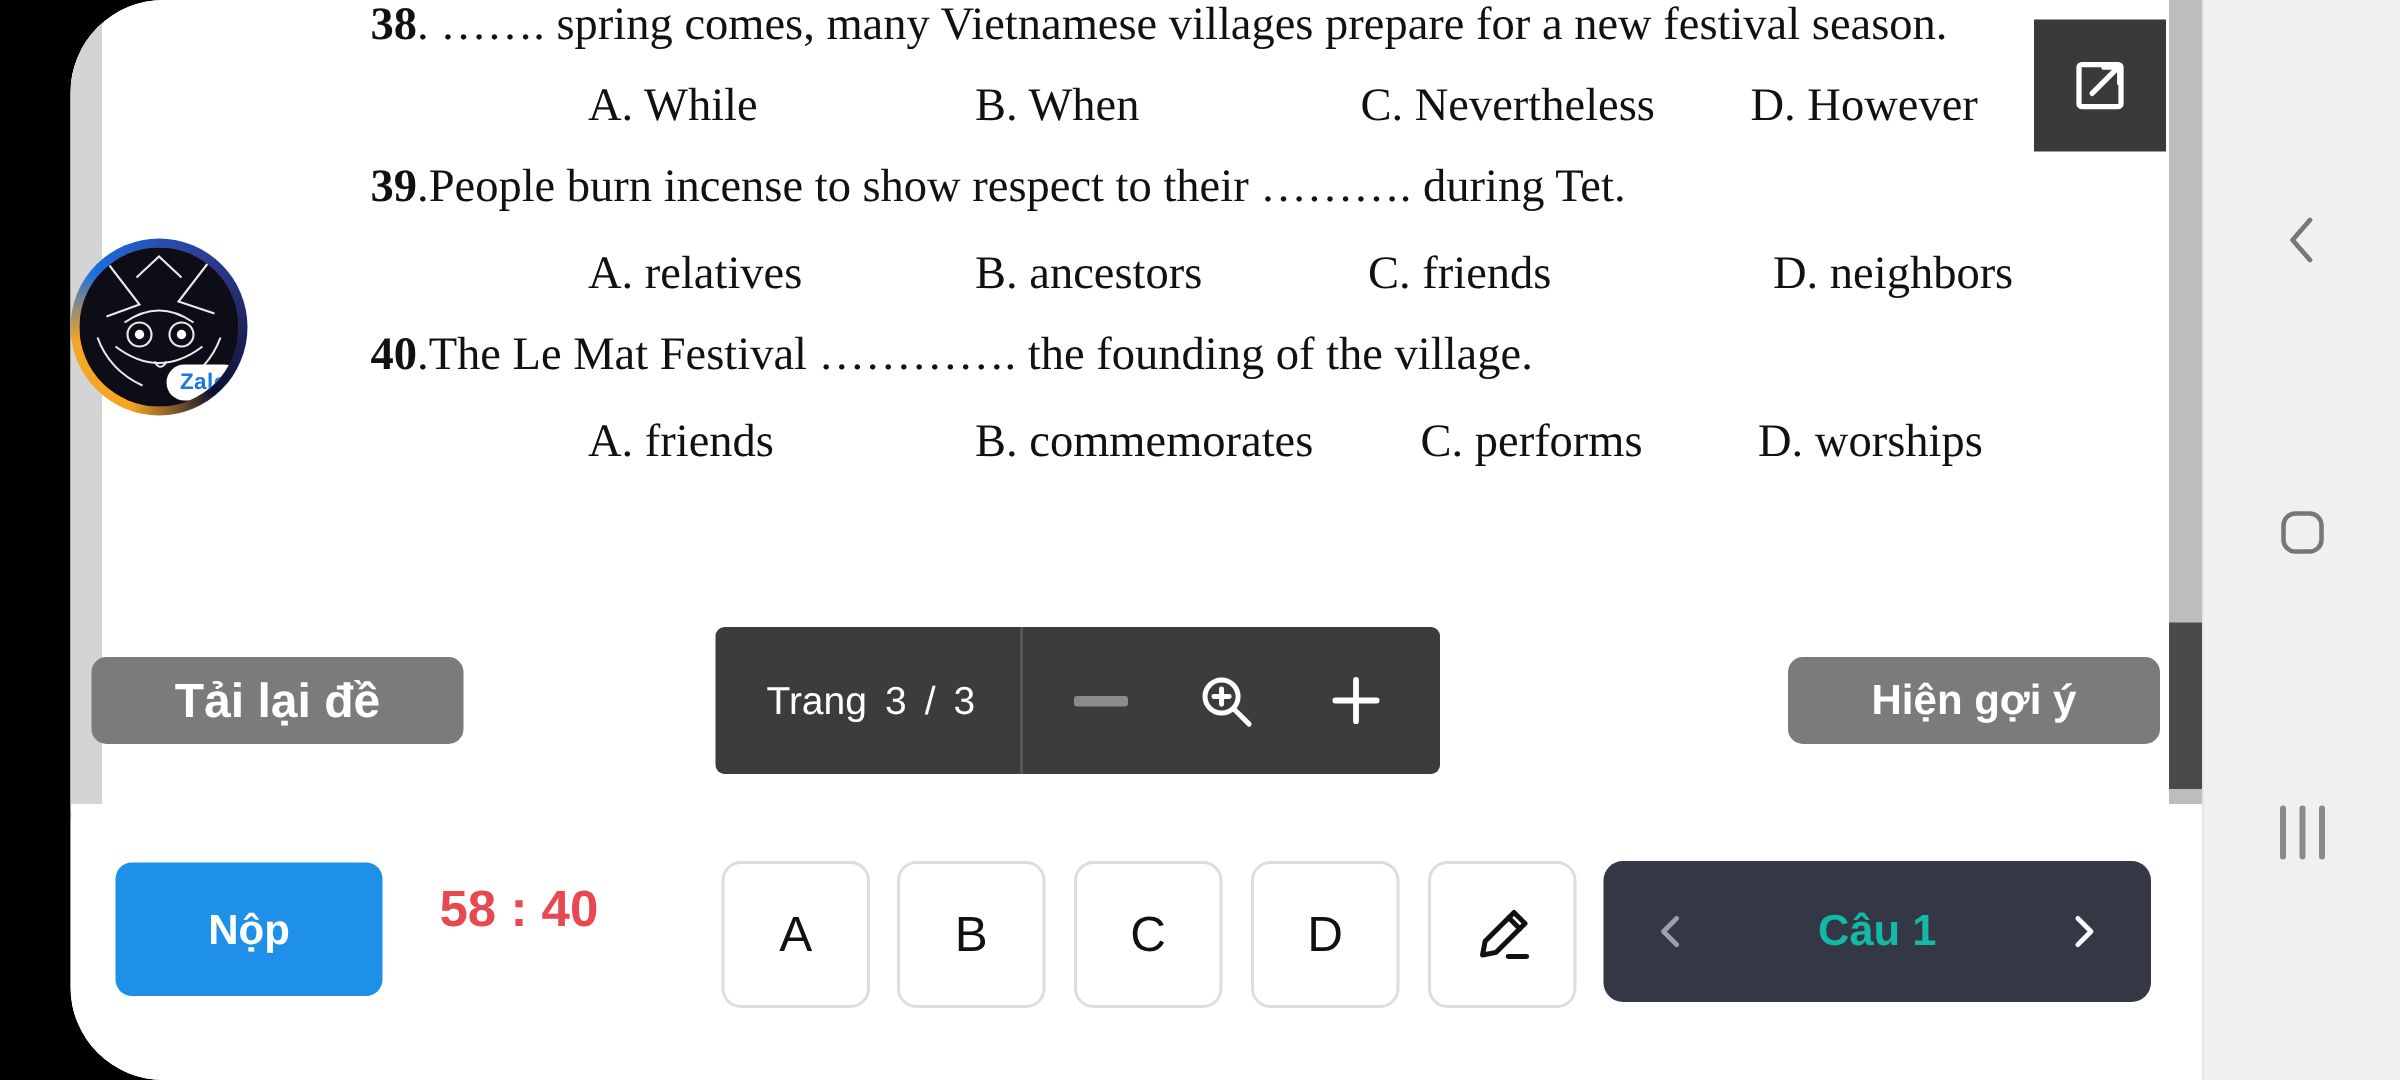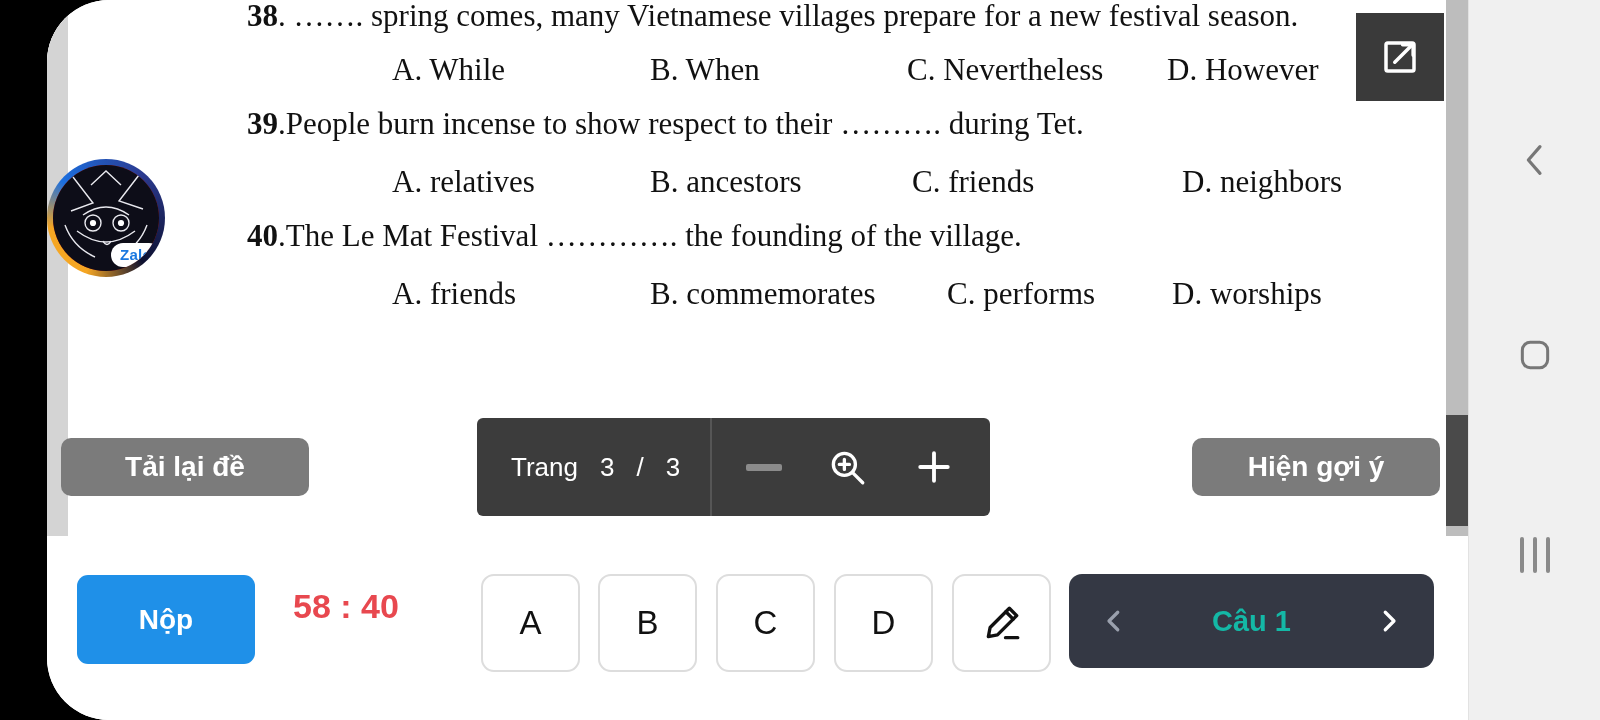--- a/index.html
+++ b/index.html
@@ -137,21 +137,21 @@
   }
 
   
   #btn-reload {
     position: absolute;
     left: 14px; top: 438px;
     width: 248px; height: 58px;
     background: #7b7b7b;
     border-radius: 10px;
     color: #fff;
-    font-size: 28px;
+    font-size: 32px;
     font-weight: bold;
     display: flex; align-items: center; justify-content: center;
   }
   #btn-hint {
     position: absolute;
     left: 1145px; top: 438px;
     width: 248px; height: 58px;
     background: #7b7b7b;
     border-radius: 10px;
     color: #fff;
@@ -165,21 +165,21 @@
     height: 98px;
     background: #3c3c3c;
     border-radius: 6px;
     display: flex;
     align-items: stretch;
   }
   .pager-left {
     display: flex;
     align-items: center;
     padding: 0 30px 0 34px;
-    gap: 22px;
+    gap: 12px;
     color: #fff;
     font-size: 26px;
     border-right: 2px solid #565656;
   }
   .pager-right {
     display: flex;
     align-items: center;
     gap: 44px;
     padding: 0 34px;
   }

